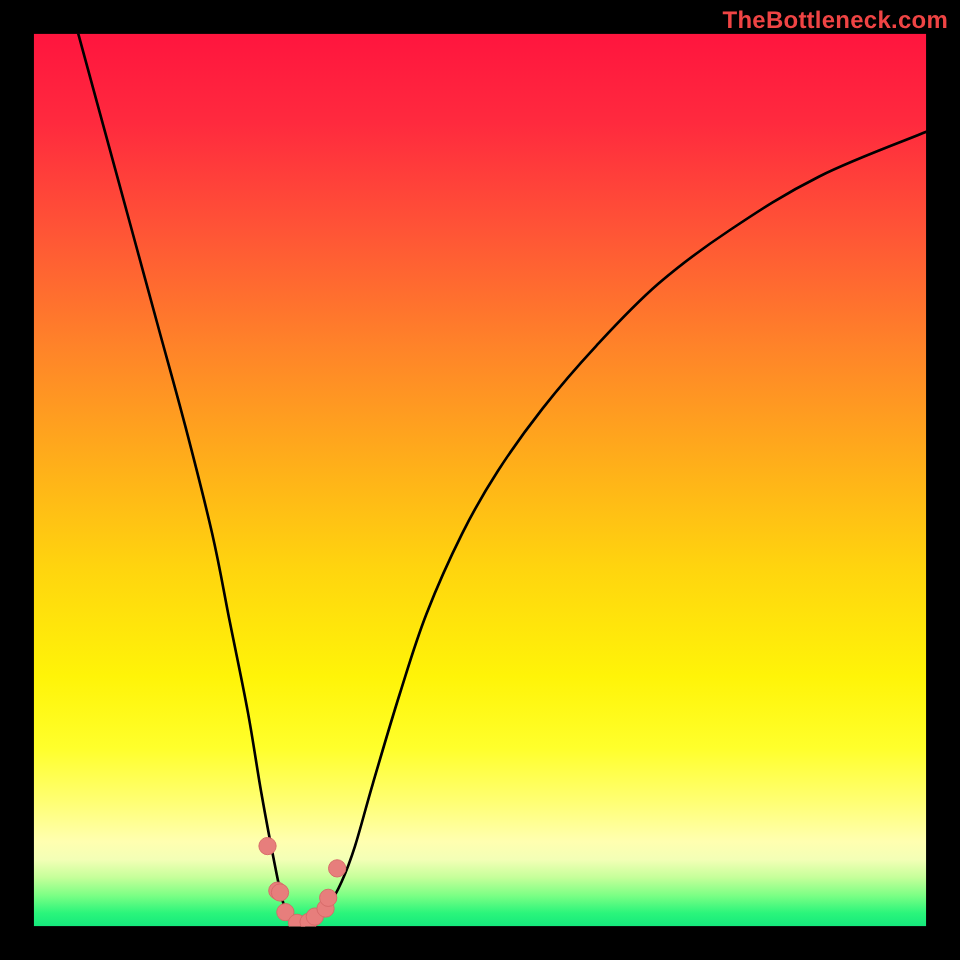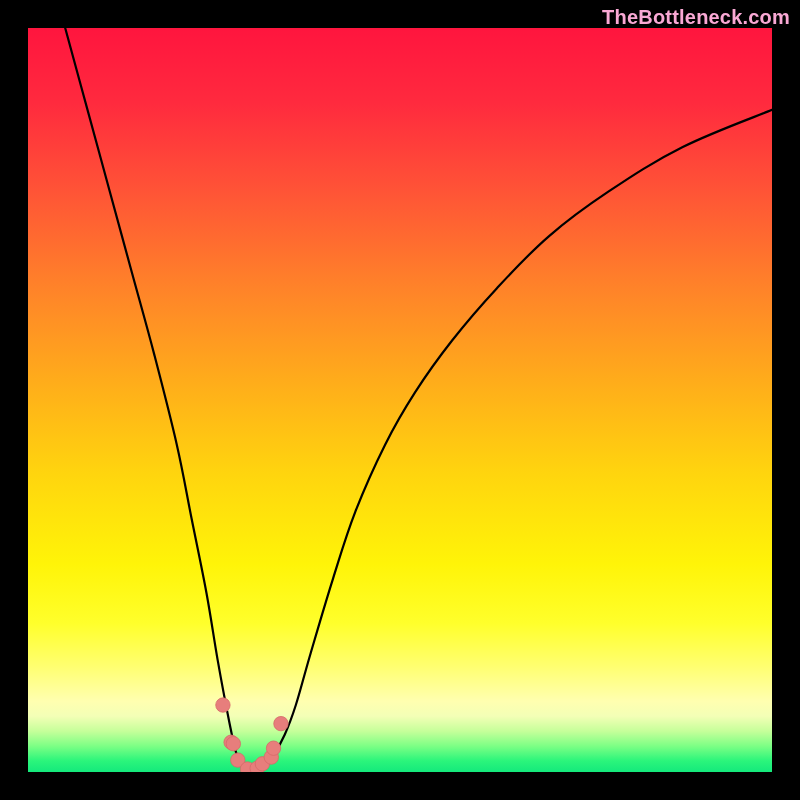--- a/index.html
+++ b/index.html
@@ -34,21 +34,21 @@
     width: 100%;
     height: 100%;
     overflow: visible;
   }
   .watermark {
     position: absolute;
     top: 6px;
     right: 10px;
     font-size: 20px;
     font-weight: 600;
-    color: #f9a8d4;
+    color: #ef4444;
     letter-spacing: 0.2px;
     user-select: none;
   }
 </style>
 </head>
 <body>
 
 <div class="frame">
 
   <div class="watermark">TheBottleneck.com</div>

